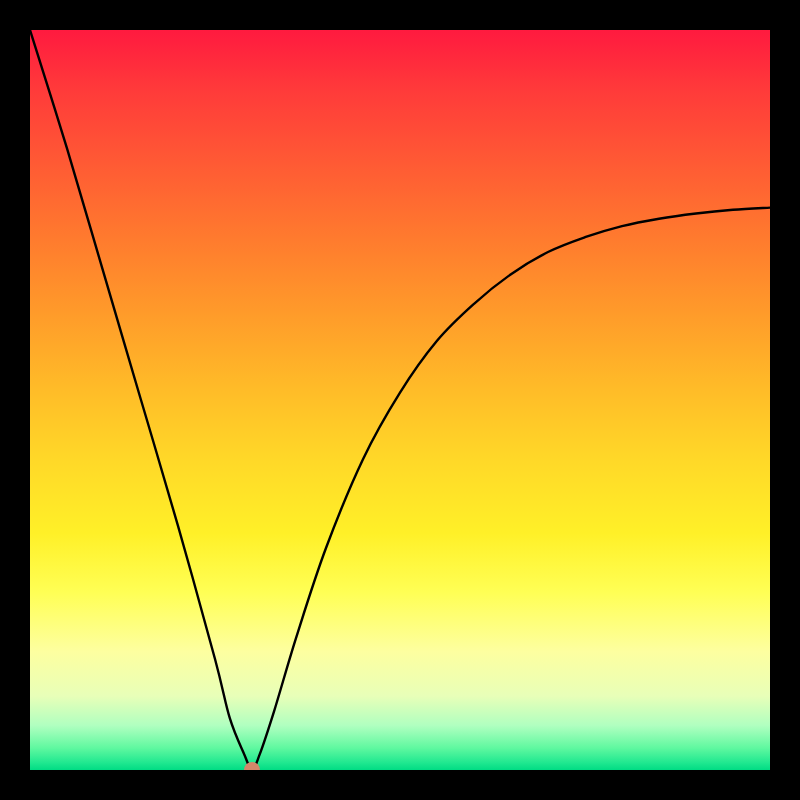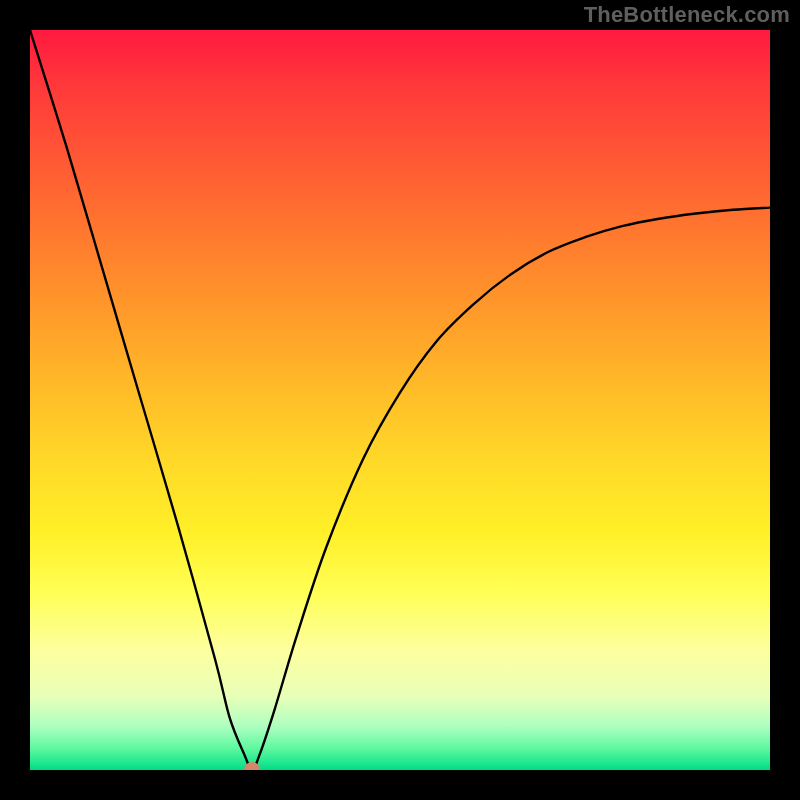--- a/index.html
+++ b/index.html
@@ -71,21 +71,20 @@
     border-radius: 50%;
     background: #d4876a;
     transform: translate(-50%, -50%);
     z-index: 20;
   }
 </style>
 </head>
 <body>
 
 <div class="frame">
-  <div class="watermark">TheBottleneck.com</div>
 
   <div class="plot-area">
     <div class="gradient"></div>
 
     <svg class="curve" viewBox="0 0 740 740" preserveAspectRatio="none">
       <path id="curve-path" d="M 0.00 0.00 C 6.17 19.73, 24.67 77.70, 37.00 118.40 C 49.33 159.10, 61.67 202.27, 74.00 244.20 C 86.33 286.13, 98.67 328.07, 111.00 370.00 C 123.33 411.93, 135.67 452.63, 148.00 495.80 C 160.33 538.97, 176.37 596.93, 185.00 629.00 C 193.63 661.07, 194.87 672.17, 199.80 688.20 C 204.73 704.23, 210.90 716.57, 214.60 725.20 C 218.30 733.83, 219.53 740.00, 222.00 740.00 C 224.47 740.00, 225.70 735.07, 229.40 725.20 C 233.10 715.33, 238.03 700.53, 244.20 680.80 C 250.37 661.07, 257.77 633.93, 266.40 606.80 C 275.03 579.67, 284.90 547.60, 296.00 518.00 C 307.10 488.40, 320.67 455.10, 333.00 429.20 C 345.33 403.30, 357.67 382.33, 370.00 362.60 C 382.33 342.87, 394.67 325.60, 407.00 310.80 C 419.33 296.00, 431.67 284.90, 444.00 273.80 C 456.33 262.70, 468.67 252.83, 481.00 244.20 C 493.33 235.57, 505.67 228.17, 518.00 222.00 C 530.33 215.83, 542.67 211.52, 555.00 207.20 C 567.33 202.88, 579.67 199.18, 592.00 196.10 C 604.33 193.02, 616.67 190.80, 629.00 188.70 C 641.33 186.60, 653.67 185.00, 666.00 183.52 C 678.33 182.04, 690.67 180.81, 703.00 179.82 C 715.33 178.83, 733.83 177.97, 740.00 177.60" fill="none" stroke-width="2.4" stroke="#000000"></path>
     </svg>
 
     <div class="min-dot" id="min-dot" style="background: rgb(212, 135, 106); left: 222px; top: 740px;"></div>
   </div>

